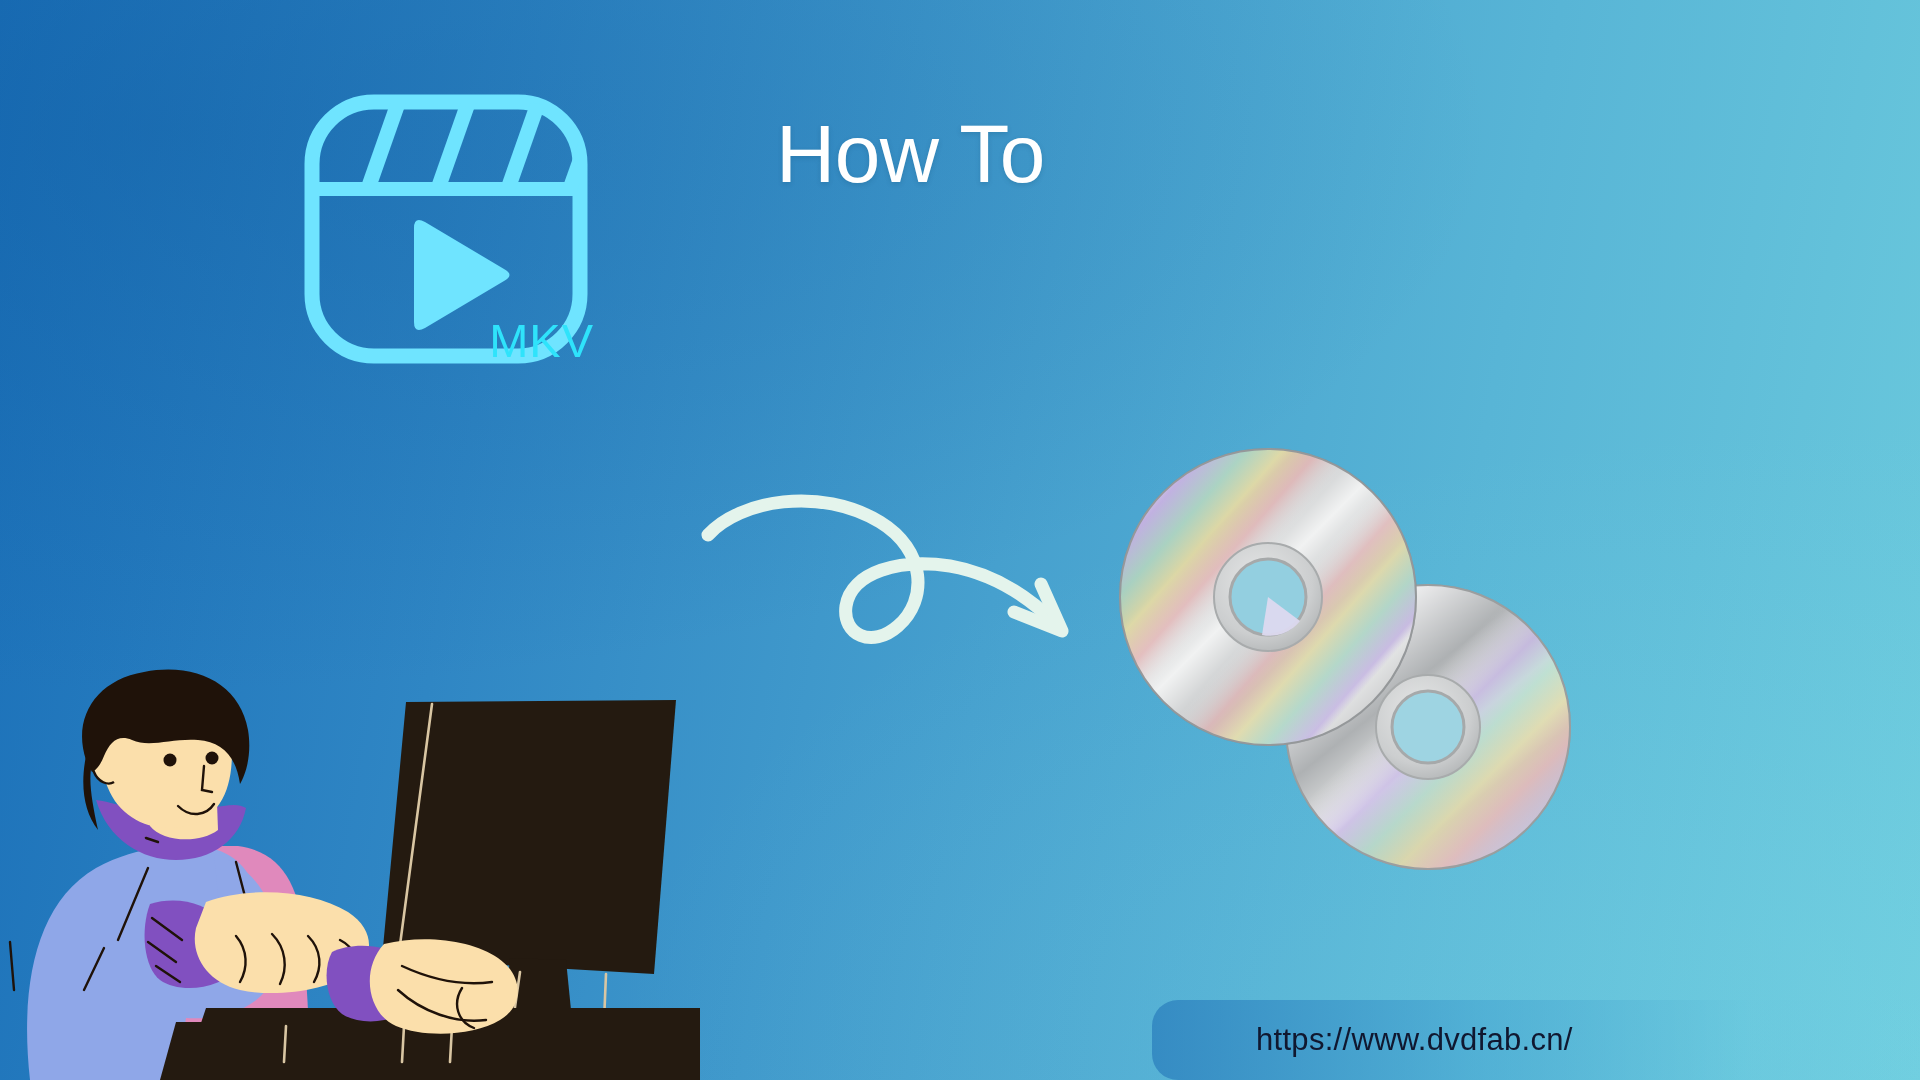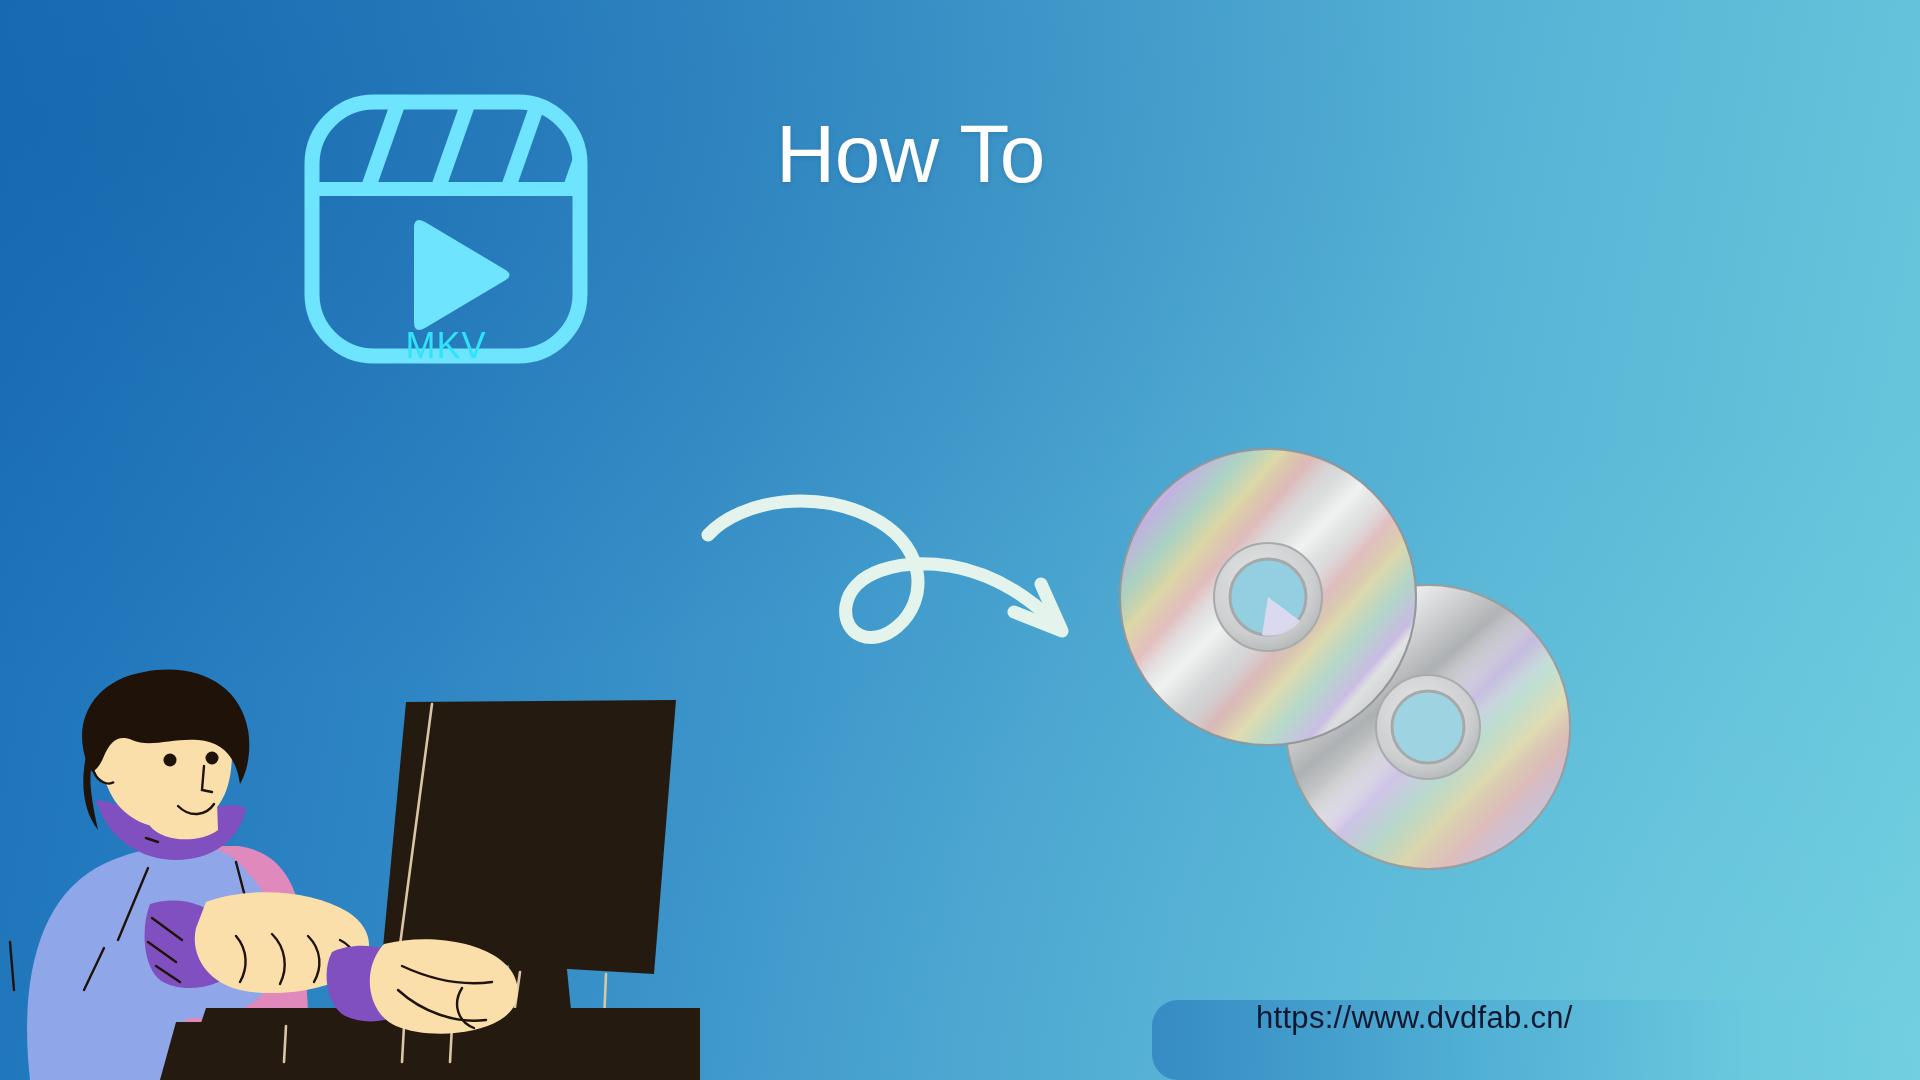--- a/index.html
+++ b/index.html
@@ -36,23 +36,23 @@
     top: 88px;
     width: 296px;
     height: 282px;
   }
   .mkv-icon svg { display: block; width: 100%; height: 100%; overflow: visible; }
   .mkv-label {
     position: absolute;
     left: 0;
     right: 0;
     bottom: 6px;
-    text-align: center;
+    text-align: right;
     color: #2fe3fb;
-    font-size: 36px;
+    font-size: 47px;
     font-weight: 400;
     letter-spacing: 1px;
     font-family: "Liberation Sans", sans-serif;
     line-height: 1;
   }
 
   
   .headline {
     position: absolute;
     left: 776px;
@@ -108,20 +108,21 @@
   
   .url-panel {
     position: absolute;
     left: 1152px;
     top: 1000px;
     width: 768px;
     height: 80px;
     border-radius: 26px 0 0 26px;
     background: linear-gradient(90deg, rgba(48,133,192,0.85) 0%, rgba(72,168,210,0.66) 42%, rgba(104,200,222,0.30) 78%, rgba(110,205,224,0.10) 100%);
     display: flex;
+    align-items: center;
   }
   .url-text {
     margin-left: 104px;
     color: #101830;
     font-size: 31px;
     font-weight: 400;
     letter-spacing: 0.3px;
     font-family: "Liberation Sans", sans-serif;
     white-space: nowrap;
   }

